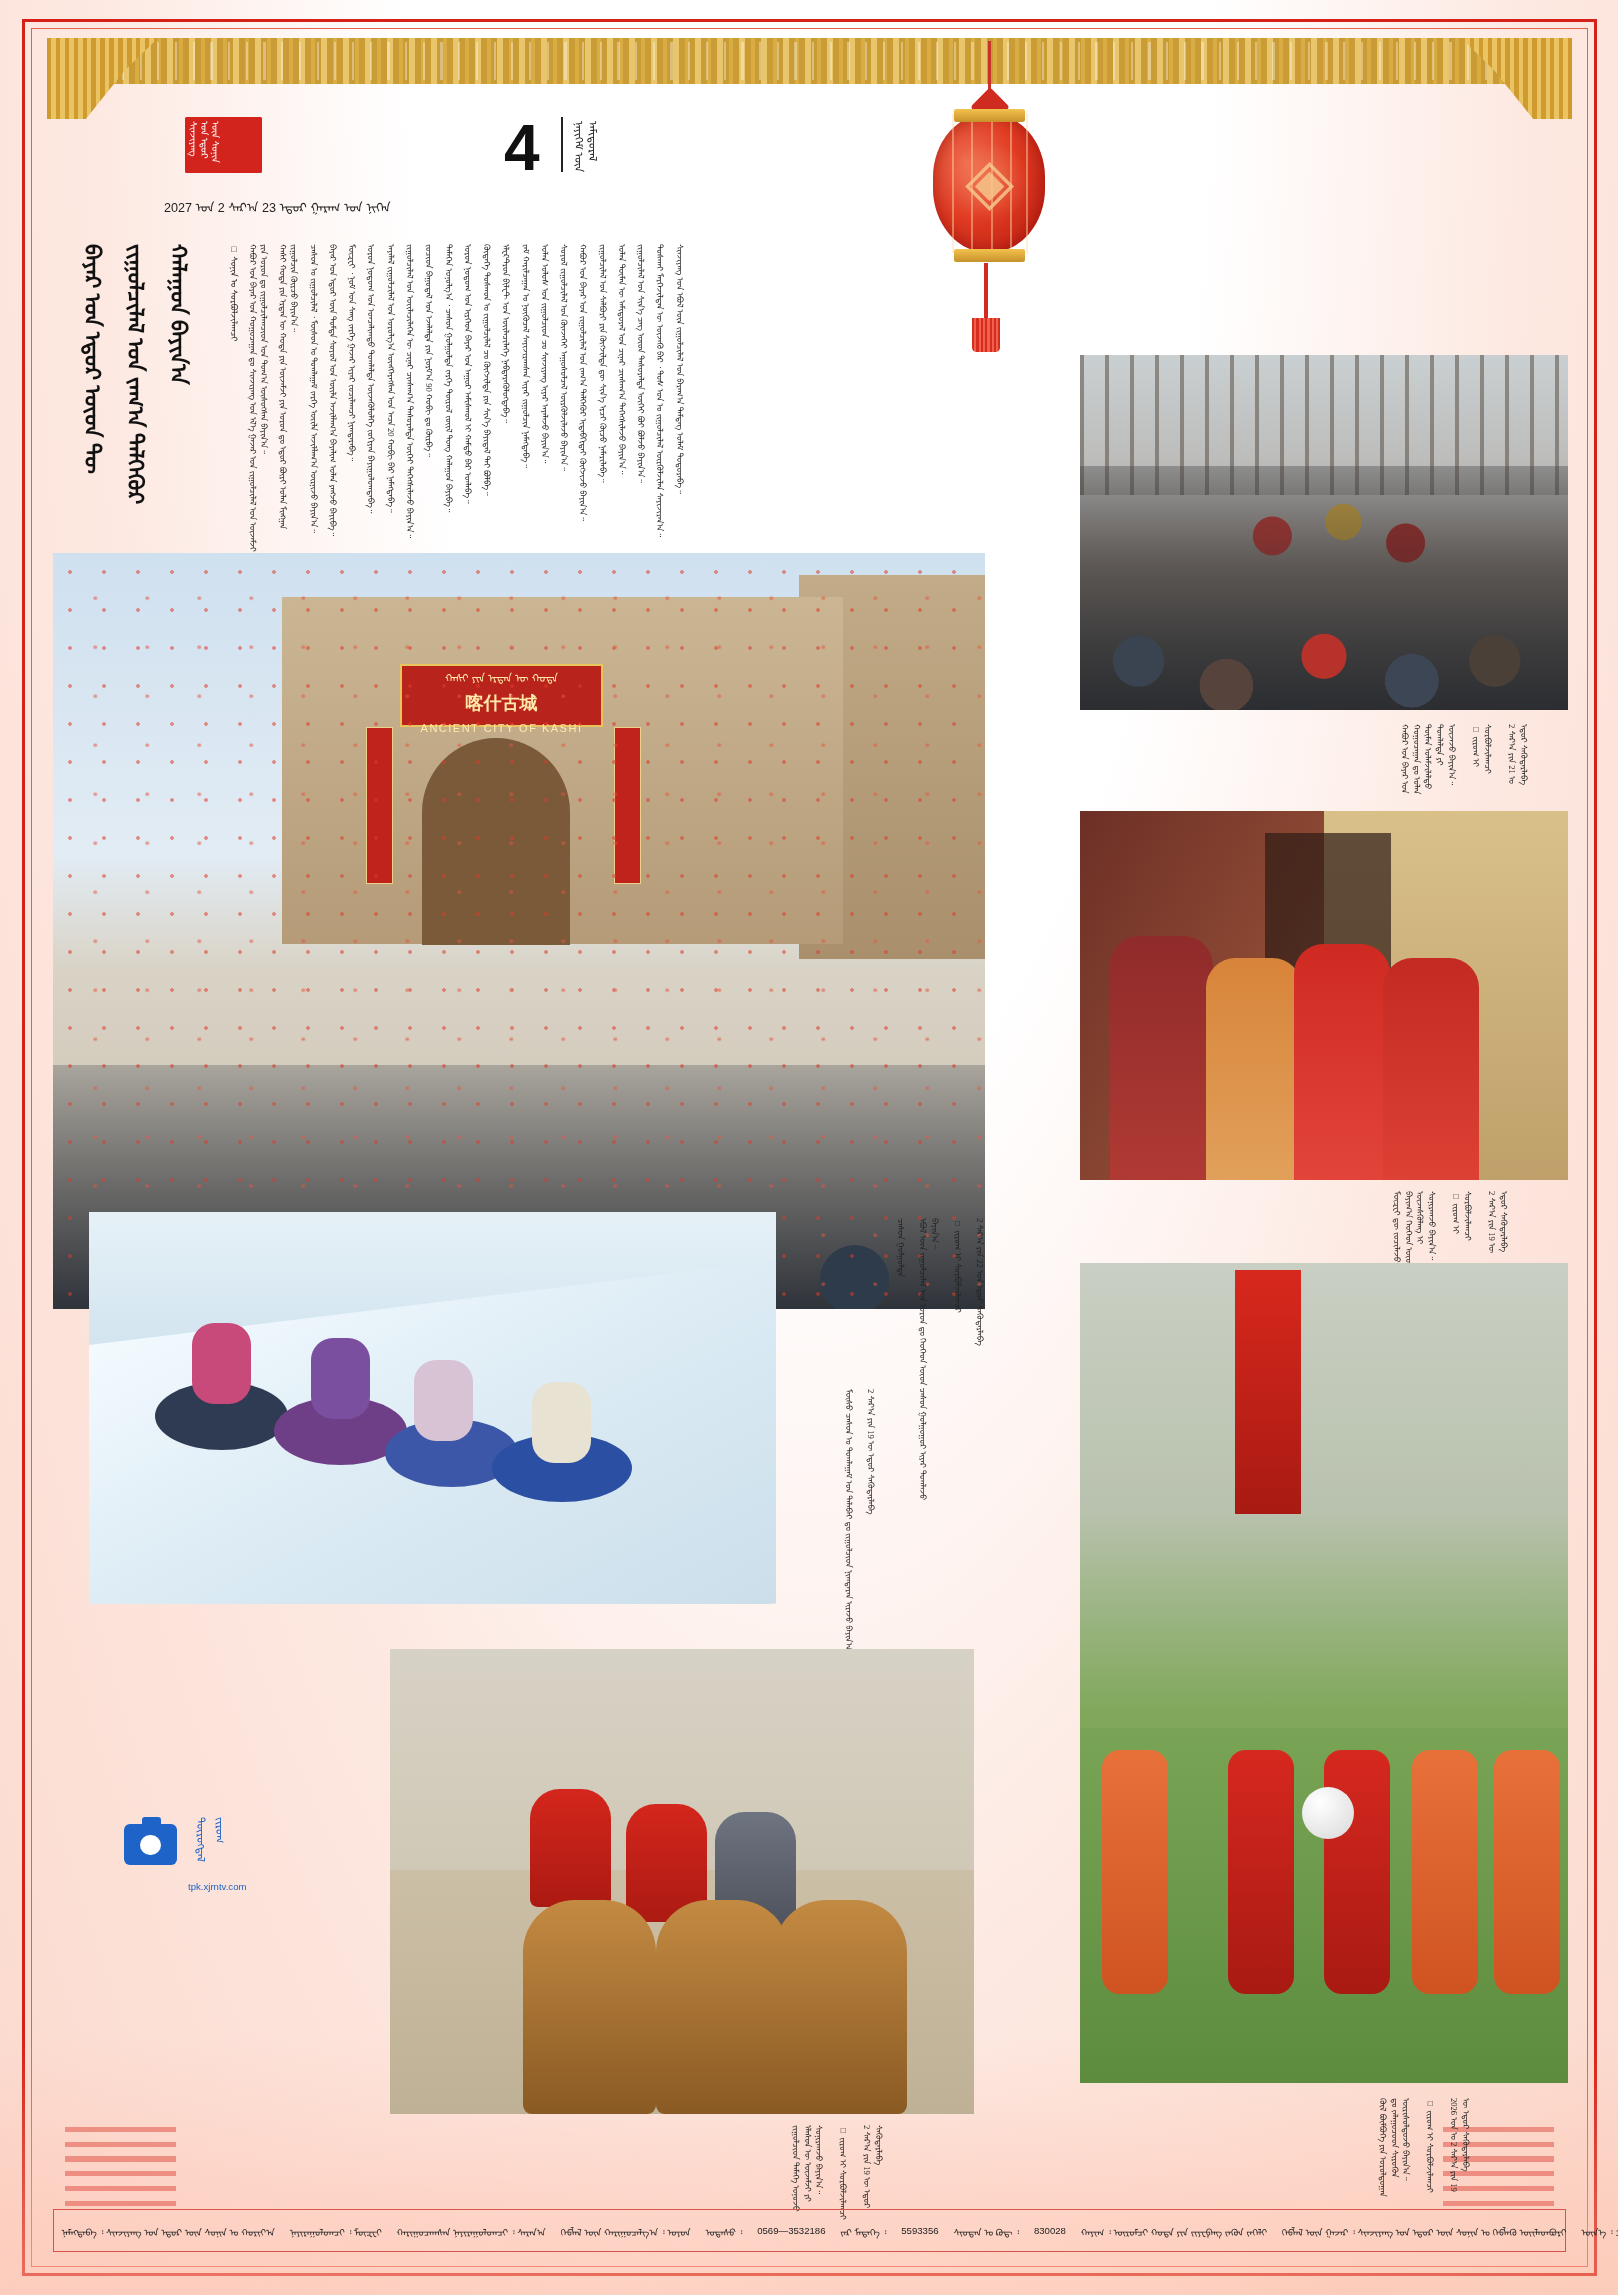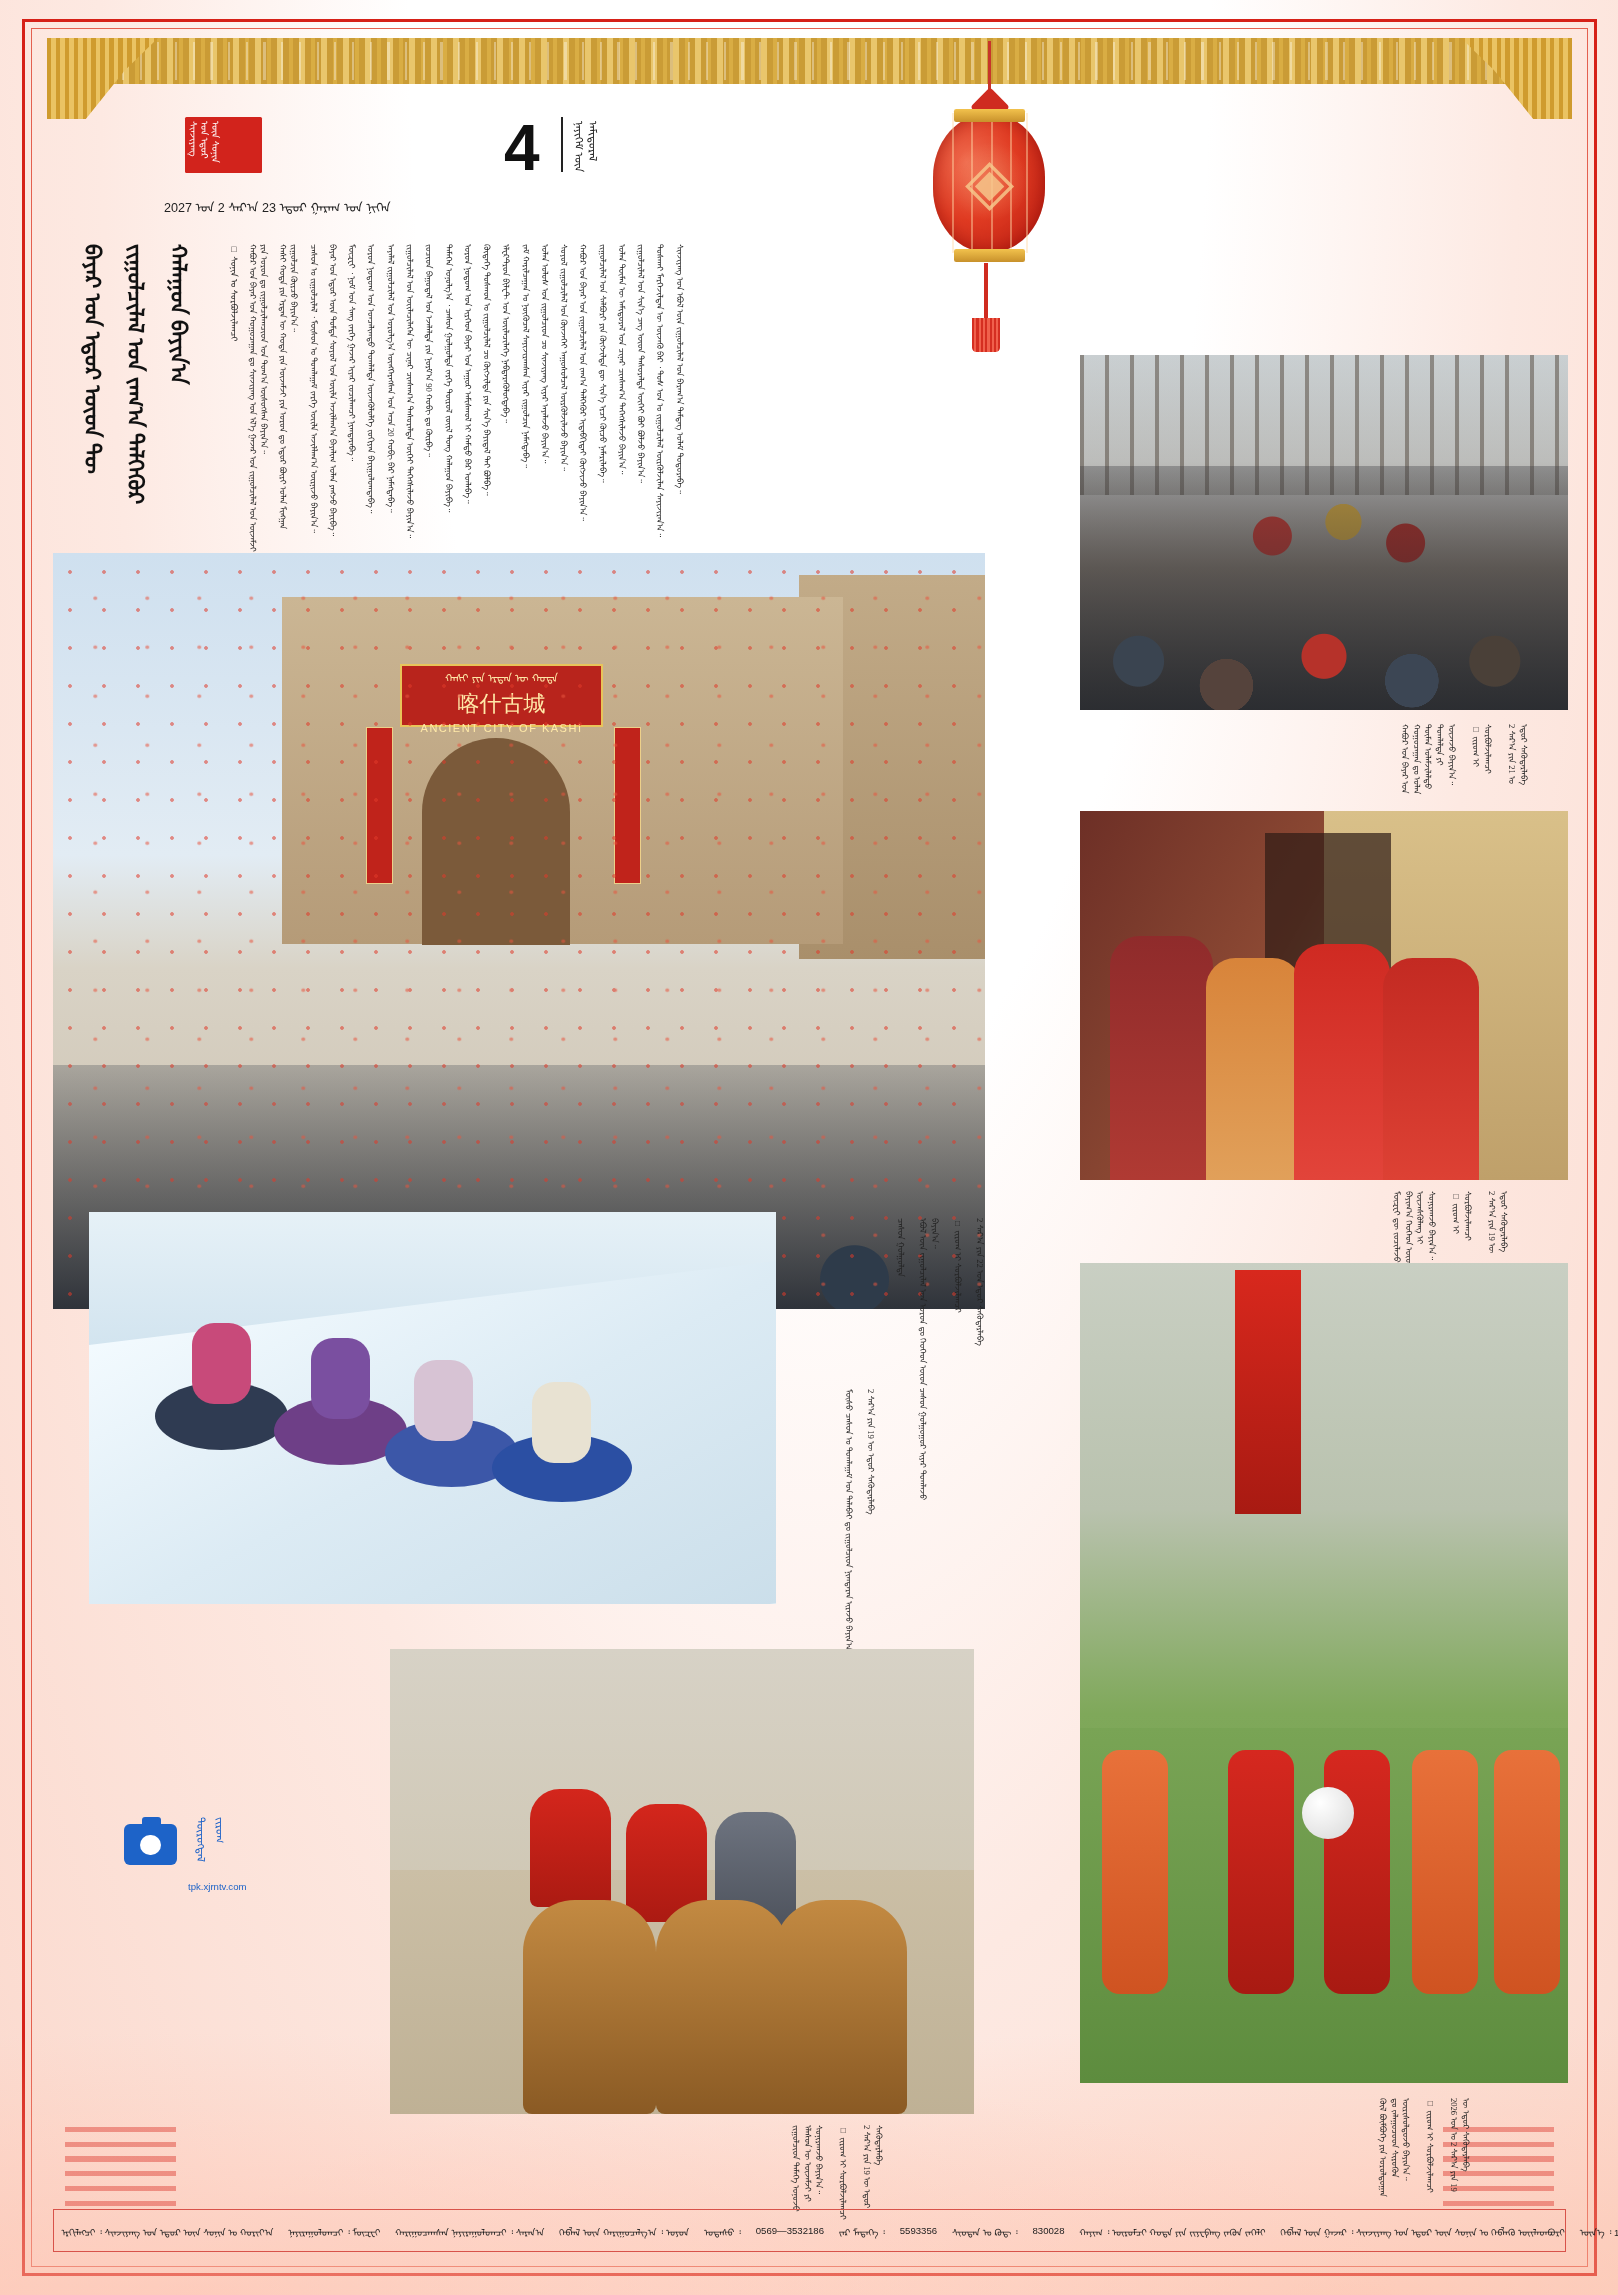--- a/index.html
+++ b/index.html
@@ -255,21 +255,21 @@
     <div class="col mn">ᠰᠢᠨᠵᠢᠶᠠᠩ ᠤᠨ ᠡᠪᠦᠯ ᠦᠨ ᠵᠢᠭᠤᠯᠴᠢᠯᠠᠯ ᠤᠨ ᠪᠠᠷᠠᠭ᠎ᠠ ᠲᠡᠮᠳᠡᠭ ᠤᠯᠠᠮ ᠲᠣᠳᠣᠷᠠᠪᠠ᠃</div>
   </div>
 
   <div class="photo" id="photo-gate">
     <div class="sky"></div>
     <div class="wall2"></div>
     <div class="wall"></div>
     <div class="gate-arch"></div>
     <div class="gate-sign">
       <span class="mnline" style="font-size:11px;">ᠬᠠᠰᠢ ᠶᠢᠨ ᠡᠷᠲᠡᠨ ᠦ ᠬᠣᠲᠠ</span>
-      <span style="font-size:22px;font-weight:normal;">喀什古城</span>
+      <span style="font-size:18px;font-weight:bold;">喀什古城</span>
       <span style="font-size:11px;letter-spacing:1.5px;">ANCIENT CITY OF KASHI</span>
     </div>
     <div class="banner-v" style="left:313px;top:174px;"></div>
     <div class="banner-v" style="left:561px;top:174px;"></div>
     <div class="crowd"></div>
     <div class="confetti"></div>
   </div>
 
   <div class="photo" id="photo-festival">
     <div class="sky"></div>
@@ -356,21 +356,21 @@
   </div>
 
   <div class="logo">
     <div class="cam"></div>
     <div class="mn" style="position:absolute;left:68px;top:0;height:56px;font-size:11px;color:#1d63c8;">ᠲᠦᠷᠦᠭᠳᠡᠯ
 ᠵᠢᠷᠤᠭ</div>
     <div class="logo-url">tpk.xjrntv.com</div>
   </div>
 
   <div class="footer">
-    <div class="cell">ᠡᠷᠬᠢᠯᠡᠭᠴᠢ ᠄ ᠰᠢᠨᠵᠢᠶᠠᠩ ᠤᠨ ᠡᠳᠦᠷ ᠦᠨ ᠰᠣᠨᠢᠨ ᠤ ᠬᠣᠷᠢᠶ᠎ᠠ</div>
+    <div class="cell">ᠨᠡᠮᠡᠭᠳᠡᠪᠡ ᠄ ᠰᠢᠨᠵᠢᠶᠠᠩ ᠤᠨ ᠡᠳᠦᠷ ᠦᠨ ᠰᠣᠨᠢᠨ ᠤ ᠬᠣᠷᠢᠶ᠎ᠠ</div>
     <div class="sep"></div>
     <div class="cell">ᠨᠠᠶᠢᠷᠠᠭᠤᠯᠤᠭᠴᠢ ᠄ ᠮᠦᠽᠧᠢ</div>
     <div class="sep"></div>
     <div class="cell">ᠬᠠᠷᠢᠭᠤᠴᠠᠭᠰᠠᠨ ᠨᠠᠶᠢᠷᠠᠭᠤᠯᠤᠭᠴᠢ ᠄ ᠰᠠᠷᠠᠨ᠎ᠠ</div>
     <div class="sep"></div>
     <div class="cell">ᠬᠡᠪᠯᠡᠯ ᠦᠨ ᠬᠠᠷᠢᠭᠤᠴᠠᠯᠭ᠎ᠠ ᠄ ᠣᠶᠤᠨ</div>
     <div class="sep"></div>
     <div class="cell">ᠤᠲᠠᠰᠤ ᠄</div>
     <div class="cell">0569—3532186</div>
     <div class="sep"></div>

